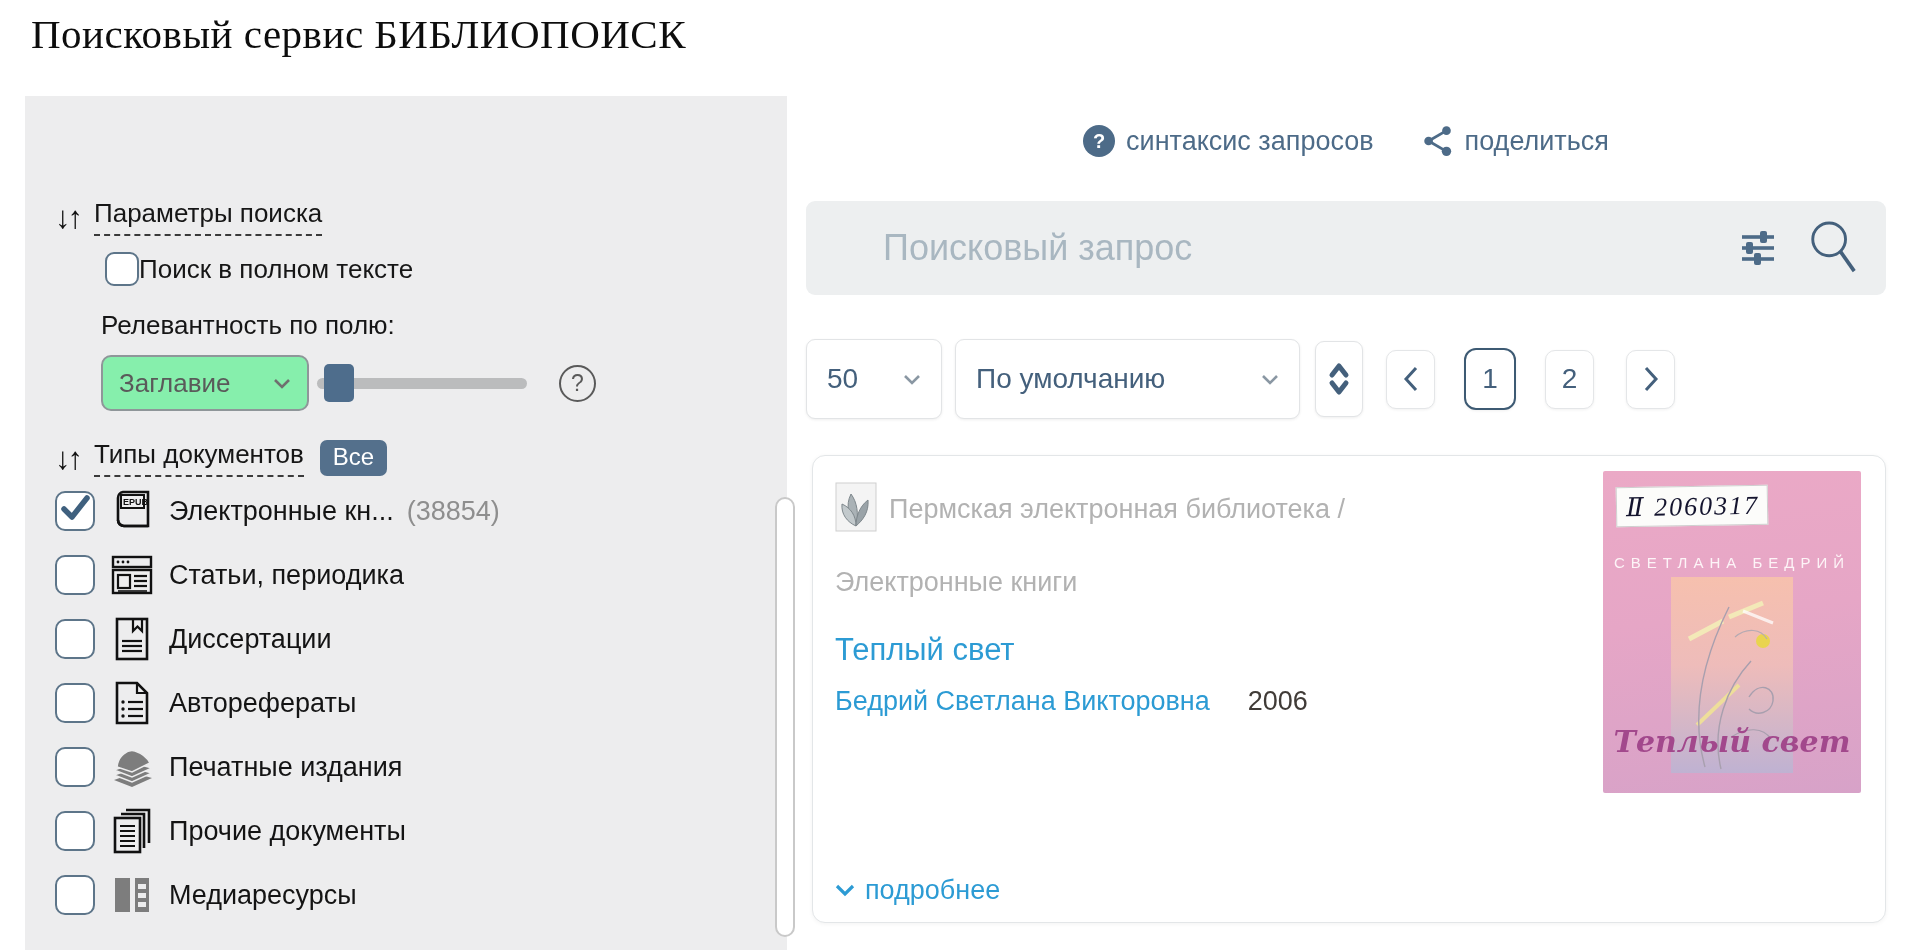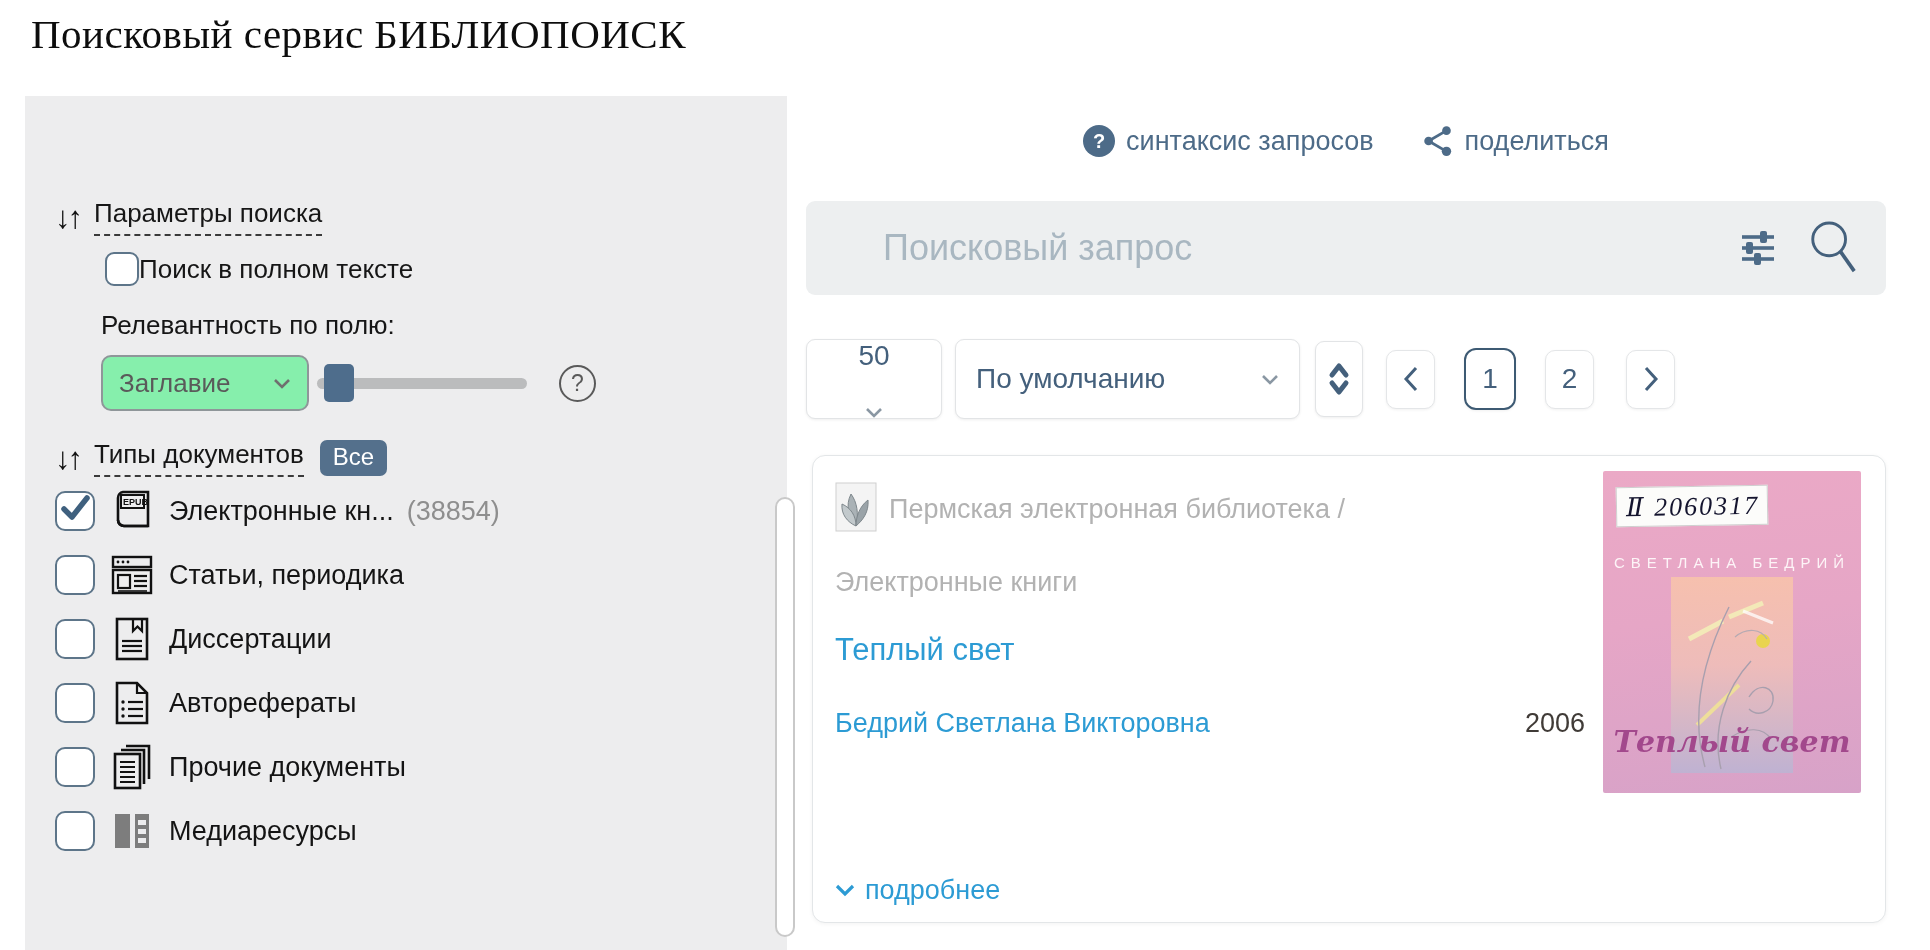--- a/index.html
+++ b/index.html
@@ -93,21 +93,21 @@
   .magnifier-btn { display:flex; }
 
   
   .controls { position:absolute; left:806px; top:339px; width:1080px; height:80px; display:flex; align-items:center; }
   .ctl-select {
     height:80px; background:#fff; border:1.5px solid #e2e4e6; border-radius:9px;
     box-shadow:0 1px 3px rgba(0,0,0,.07);
     display:flex; align-items:center; justify-content:space-between; padding:0 20px;
     font-size:28px; color:#44607c;
   }
-  .page-size-select { width:136px;flex-direction:column; }
+  .page-size-select { width:136px; }
   .sort-select { width:345px; margin-left:13px; }
   .sort-toggle {
     width:48px; height:76px; margin-left:15px; background:#fff; border:1.5px solid #e2e4e6;
     border-radius:9px; box-shadow:0 1px 3px rgba(0,0,0,.07);
     display:flex; align-items:center; justify-content:center;
   }
   .pg-btn {
     background:#fff; border:1.5px solid #e4e6e8; border-radius:10px; box-shadow:0 1px 3px rgba(0,0,0,.06);
     width:49px; height:59px; display:flex; align-items:center; justify-content:center;
     font-family:inherit; font-size:28px; color:#44607c;
@@ -120,21 +120,21 @@
   
   .card {
     position:absolute; left:812px; top:455px; width:1074px; height:468px;
     background:#fff; border:1.5px solid #e3e6e8; border-radius:13px;
     box-shadow:0 1px 4px rgba(0,0,0,.05);
   }
   .card-body { padding:24px 300px 0 22px; }
   .crumb { width:566px; font-size:27px; line-height:59px; color:#b2b2b2; }
   .crumb .logo { display:inline-block; vertical-align:-14px; margin-right:12px; }
   .result-title { margin-top:20px; font-size:31px; color:#2c9bd4; display:inline-block; }
-  .byline { margin-top:40px; display:flex; align-items:baseline; gap:38px;justify-content:space-between; }
+  .byline { margin-top:18px; display:flex; align-items:baseline; gap:38px; }
   .result-author { font-size:27px; color:#2c9bd4; }
   .result-year { font-size:27px; color:#403b37; }
   .more-link {
     position:absolute; left:22px; bottom:16px; display:flex; align-items:center; gap:10px;
     font-size:27px; color:#2c9bd4;justify-content:flex-end;
   }
 
   
   .cover {
     position:absolute; right:24px; top:15px; width:258px; height:322px;
@@ -277,20 +277,37 @@
             <circle cx="10" cy="29" r="1.7" fill="#111"></circle>
             <line x1="15" y1="29" x2="30" y2="29" stroke="#111" stroke-width="2.2"></line>
             <circle cx="10" cy="36" r="1.7" fill="#111"></circle>
             <line x1="15" y1="36" x2="30" y2="36" stroke="#111" stroke-width="2.2"></line>
           </svg>
         </span>
     <span class="doc-label clickable">Авторефераты</span>
     <span class="doc-count"></span>
   </div>
 
+  <div class="doc-row">
+    <span class="cb clickable">
+      <svg class="check" width="32" height="32" viewBox="0 0 32 32">
+        <polyline points="5,17 13,25 28,6" fill="none" stroke="#3f607e" stroke-width="5.5" stroke-linecap="round" stroke-linejoin="round"></polyline>
+      </svg>
+    </span>
+    <span class="doc-icon">
+          <svg width="48" height="42" viewBox="0 0 48 42">
+            <path d="M6 34 l18 7 l20 -9 l-18 -5 z" fill="#7d7d7d"></path>
+            <path d="M6 29 l18 7 l20 -9 l-18 -5 z" fill="#7d7d7d" stroke="#ededee" stroke-width="1.6"></path>
+            <path d="M6 24 l18 7 l20 -9 l-18 -5 z" fill="#7d7d7d" stroke="#ededee" stroke-width="1.6"></path>
+            <path d="M9 21 C10 9 20 3 27 5 C36 8 40 13 42 17 l-18 9 z" fill="#7d7d7d" stroke="#ededee" stroke-width="1.6"></path>
+          </svg>
+        </span>
+    <span class="doc-label clickable">Печатные издания</span>
+    <span class="doc-count"></span>
+  </div>
 
   <div class="doc-row">
     <span class="cb clickable">
       <svg class="check" width="32" height="32" viewBox="0 0 32 32">
         <polyline points="5,17 13,25 28,6" fill="none" stroke="#3f607e" stroke-width="5.5" stroke-linecap="round" stroke-linejoin="round"></polyline>
       </svg>
     </span>
     <span class="doc-icon">
           <svg width="42" height="46" viewBox="0 0 42 46">
             <path d="M15 2 h23 v33" fill="none" stroke="#111" stroke-width="2.6"></path>

